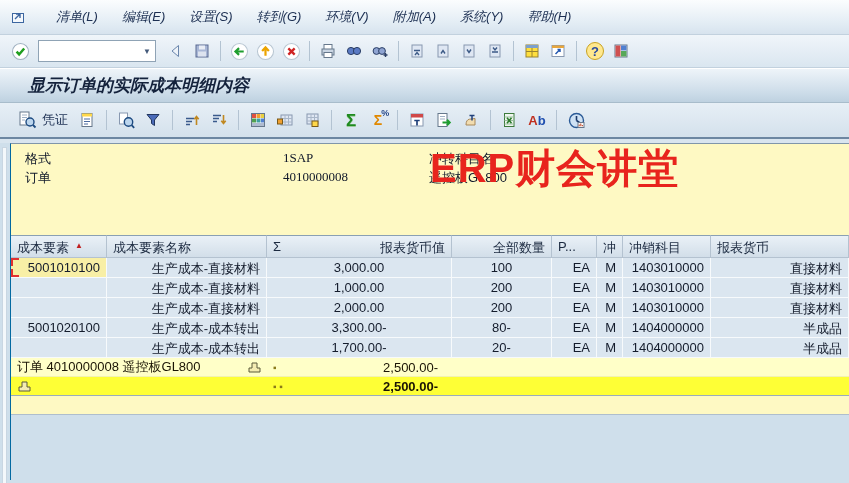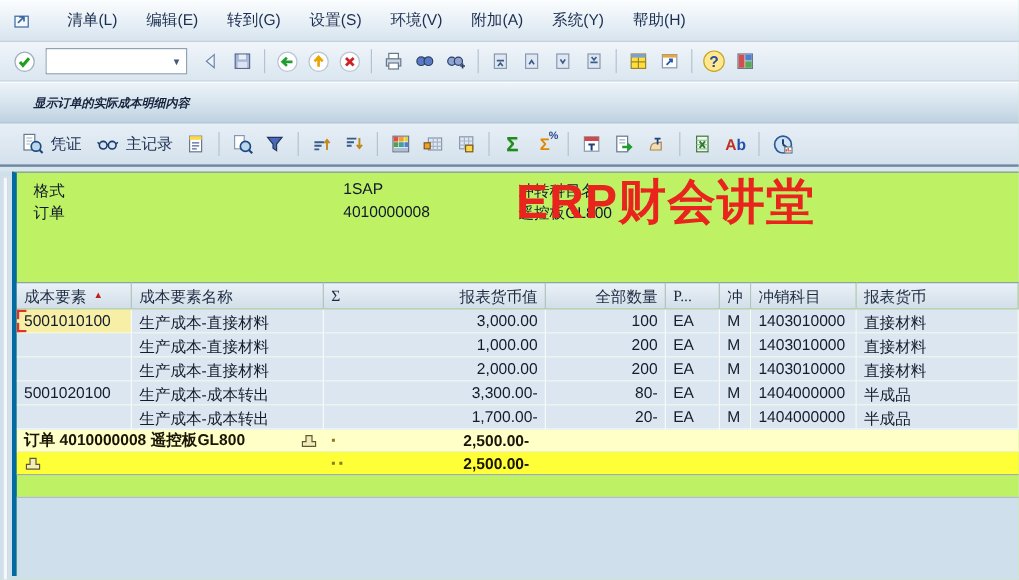--- a/index.html
+++ b/index.html
@@ -11,21 +11,21 @@
   .app { position: relative; width: 849px; height: 483px; }
 
   
   .menubar {
     height: 35px; display: flex; align-items: center; gap: 0;
     background: linear-gradient(#fbfdfe, #e2ecf4 70%, #d7e3ee);
     border-bottom: 1px solid #c2d1de; padding-left: 10px;
   }
   .menubar .winicon { margin-right: 16px; display:flex; }
   .menubar .mi {
-    padding: 4px 12px; color: #1c2f52; cursor: default; white-space: nowrap;
+    padding: 4px 12px; color: #1c2f52; cursor: default; white-space: nowrap; font-style: italic;
   }
 
   
   .toolbar {
     height: 33px; display: flex; align-items: center;
     background: linear-gradient(#f0f5fa, #dae6f0);
     border-bottom: 1px solid #c2d1de; padding-left: 8px; gap: 2px;
   }
   .tbtn { width: 24px; height: 24px; display:flex; align-items:center; justify-content:center;
           background: transparent; border: none; }
@@ -34,21 +34,21 @@
              height:22px; width:118px; margin:0 6px 0 4px; }
   .cmdwrap input { border:none; outline:none; flex:1; min-width:0; height:18px; font:12px "Liberation Sans",sans-serif; }
   .cmdwrap .dd { font-size:8px; color:#43597a; padding:0 4px; cursor:default; }
 
   
   .titlebar {
     height: 35px; display:flex; align-items:center; padding-left: 28px;
     background: linear-gradient(#eef4f9, #cbdbe8 75%, #bed1e0);
     border-top: 1px solid #ffffff; border-bottom: 1px solid #a8bccb;
   }
-  .titlebar span { font-size: 10px; font-weight: 700; font-style: italic; color: #14223c; }
+  .titlebar span { font-size: 17px; font-weight: 700; font-style: italic; color: #14223c; }
 
   
   .apptoolbar {
     height: 36px; display:flex; align-items:center; gap:3px; padding-left: 12px;
     background: linear-gradient(#e7eff6, #d4e1ec);
     border-bottom: 2px solid #6d87a2;
   }
   .abtn { display:flex; align-items:center; gap:4px; border:none; background:transparent;
           color:#1c2f52; font-size:13px; padding:2px 4px; }
   .ic { width:22px; height:22px; display:flex; align-items:center; justify-content:center; }
@@ -61,58 +61,58 @@
              color:#2a4ba0; font-weight:800; font-size:13px; display:flex; align-items:center; justify-content:center; }
 
   
   .content { position: relative; height: 341px; background: #cfdfeb; padding-left: 10px; }
   .leftstrip { position:absolute; left:2px; top:4px; bottom:0; width:5px; background:#f4f8fb;
                border:1px solid #c9d6e2; }
   .watermark { position:absolute; left:430px; top:-2px; z-index:5;
                font-size:40px; font-weight:800; letter-spacing:1px; color:#e8241d;
                font-family:"Liberation Sans",sans-serif; white-space:nowrap; }
 
-  .list { position:relative; margin-top:4px; background:#bef264;
-          border-top:1px solid #8096aa; border-left:4px solid #0369a1; height:337px; }
+  .list { position:relative; margin-top:4px; background:#fef9c3;
+          border-top:1px solid #8096aa; border-left:1px solid #0369a1; height:337px; }
 
   .hinfo { padding: 6px 0 0 14px; }
   .hrow { height: 19px; display:flex; color:#10182a; }
   .hrow .hlabel { width: 258px; }
-  .hrow .hval  { width: 146px; }
+  .hrow .hval  { width: 146px; font-family: Liberation Serif, serif; }
   .hrow:nth-child(3) .hval { padding-left: 7px; }
   .hrow:nth-child(3) .hdesc { padding-left: 13px; }
 
   .grip { position:absolute; top:100px; left:706px; color:#6a7f93; font-size:12px; letter-spacing:1px; }
 
   
   .grid-row { display:grid; grid-template-columns: 96px 160px 185px 100px 45px 26px 88px 1fr; }
   .thead { margin-top: 47px; height: 23px; }
   .thead .hc {
     background: linear-gradient(#eaf1f7, #d2dee9);
     border-top: 1px solid #8aa0b4; border-bottom: 1px solid #b4c2d0; border-right: 1px solid #b4c2d0;
     padding: 3px 6px 0 6px; color:#1c2a40; white-space:nowrap; overflow:hidden;
-    display:flex; align-items:flex-start;font-family:Liberation Serif, serif;
+    display:flex; align-items:flex-start;
   }
   .hc.right { justify-content:flex-end; }
   .hc.split { justify-content:space-between; }
   .sortmark { color:#c02020; font-size:8px; margin-left:6px; line-height:14px; }
 
   .trow { height: 20px; }
   .trow .c {
     background:#dbe6f0; border-bottom:1px solid #f7fafc; border-right:1px solid #f7fafc;
-    padding: 2px 6px 0 6px; color:#141c2c; white-space:nowrap; overflow:hidden; position:relative;
-  }
-  .c.right { text-align:right; }
+    padding: 2px 6px 0 6px; color:#141c2c; white-space:nowrap; overflow:hidden; position:relative;text-align:right;
+  }
+  .c.right { text-align:center; }
   .c.selcell { background:#f8efa6; }
   .c.selcell::before { content:""; position:absolute; left:0; top:0; width:6px; height:6px;
                        border-left:2px solid #e23030; border-top:2px solid #e23030; }
   .c.selcell::after  { content:""; position:absolute; left:0; bottom:0; width:6px; height:6px;
                        border-left:2px solid #e23030; border-bottom:2px solid #e23030; }
 
-  .subrow { height: 19px; background:#ffffc8; border-bottom:1px solid #f2f2b2; font-weight:700; color:#1a1404; }
+  .subrow { height: 19px; background:#ffffc8; border-bottom:1px solid #f2f2b2; font-weight:400; color:#1a1404; }
   .totrow { height: 19px; background:#feff36; border-bottom:1px solid #9aacbc; font-weight:700; color:#1a1404; }
   .frow { display:grid; grid-template-columns: 256px 185px 1fr; align-items:center; }
   .fcell { padding: 0 6px; display:flex; align-items:center; white-space:nowrap; overflow:hidden; }
   .fcell.between { justify-content:space-between; }
   .fsq { color:#8a7a1a; font-size:10px; }
   .fval { margin-left:auto; padding-right:8px; }
 
   .belowarea { position:absolute; left:0; right:0; bottom:0; top:270px; background:#cfdfeb;
                border-top:1px solid #aebecd; }
   svg { display:block; }
@@ -124,22 +124,22 @@
 
   <div class="menubar">
     <span class="winicon">
       <svg width="18" height="16" viewBox="0 0 18 16">
         <rect x="2.5" y="4.5" width="11" height="9" fill="#f4f8fc" stroke="#3c66a0"></rect>
         <path d="M5 10 L10 5 M10 5 h-4 M10 5 v4" stroke="#3c66a0" stroke-width="1.4" fill="none"></path>
       </svg>
     </span>
     <span class="mi">清单(L)</span>
     <span class="mi">编辑(E)</span>
+    <span class="mi">设置(S)</span>
     <span class="mi">转到(G)</span>
-    <span class="mi">设置(S)</span>
     <span class="mi">环境(V)</span>
     <span class="mi">附加(A)</span>
     <span class="mi">系统(Y)</span>
     <span class="mi">帮助(H)</span>
   </div>
 
   <div class="toolbar">
     <button class="tbtn">
       <svg width="19" height="19" viewBox="0 0 18 18">
           <circle cx="9" cy="9" r="7.6" fill="#fff" stroke="#9fb0c0"></circle>
@@ -265,30 +265,20 @@
     <button class="abtn">
       <span class="ic">
         <svg width="20" height="20" viewBox="0 0 20 20">
             <rect x="3" y="2" width="9" height="13" fill="#fff" stroke="#66788c"></rect>
             <path d="M5 5h5M5 7.5h5M5 10h3" stroke="#9fb0c4"></path>
             <circle cx="13" cy="12" r="4" fill="#bcd6ee" stroke="#1c4a80" stroke-width="1.4"></circle>
             <path d="M16 15l2.5 2.5" stroke="#1c4a80" stroke-width="1.8"></path>
           </svg>
       </span>
       <span>凭证</span>
-    </button>
-    <button class="abtn">
-      <span class="ic">
-        <svg width="20" height="20" viewBox="0 0 20 20">
-            <circle cx="6" cy="11" r="3.2" fill="#d5e4f4" stroke="#1c3a6a" stroke-width="1.3"></circle>
-            <circle cx="13.5" cy="11" r="3.2" fill="#d5e4f4" stroke="#1c3a6a" stroke-width="1.3"></circle>
-            <path d="M9.2 10.5h1.3 M2.8 10l-1.5-1.5 M16.7 10l1.5-1.5" stroke="#1c3a6a" stroke-width="1.2" fill="none"></path>
-          </svg>
-      </span>
-      <span>主记录</span>
     </button>
     <button class="tbtn">
       <svg width="18" height="18" viewBox="0 0 18 18">
           <rect x="4" y="2.5" width="10" height="13" fill="#fff" stroke="#66788c"></rect>
           <rect x="4" y="2.5" width="10" height="3" fill="#ffd84a"></rect>
           <path d="M6 8h6M6 10.5h6M6 13h4" stroke="#4a6aa0"></path>
         </svg>
     </button>
     <span class="sep"></span>
     <button class="tbtn">

